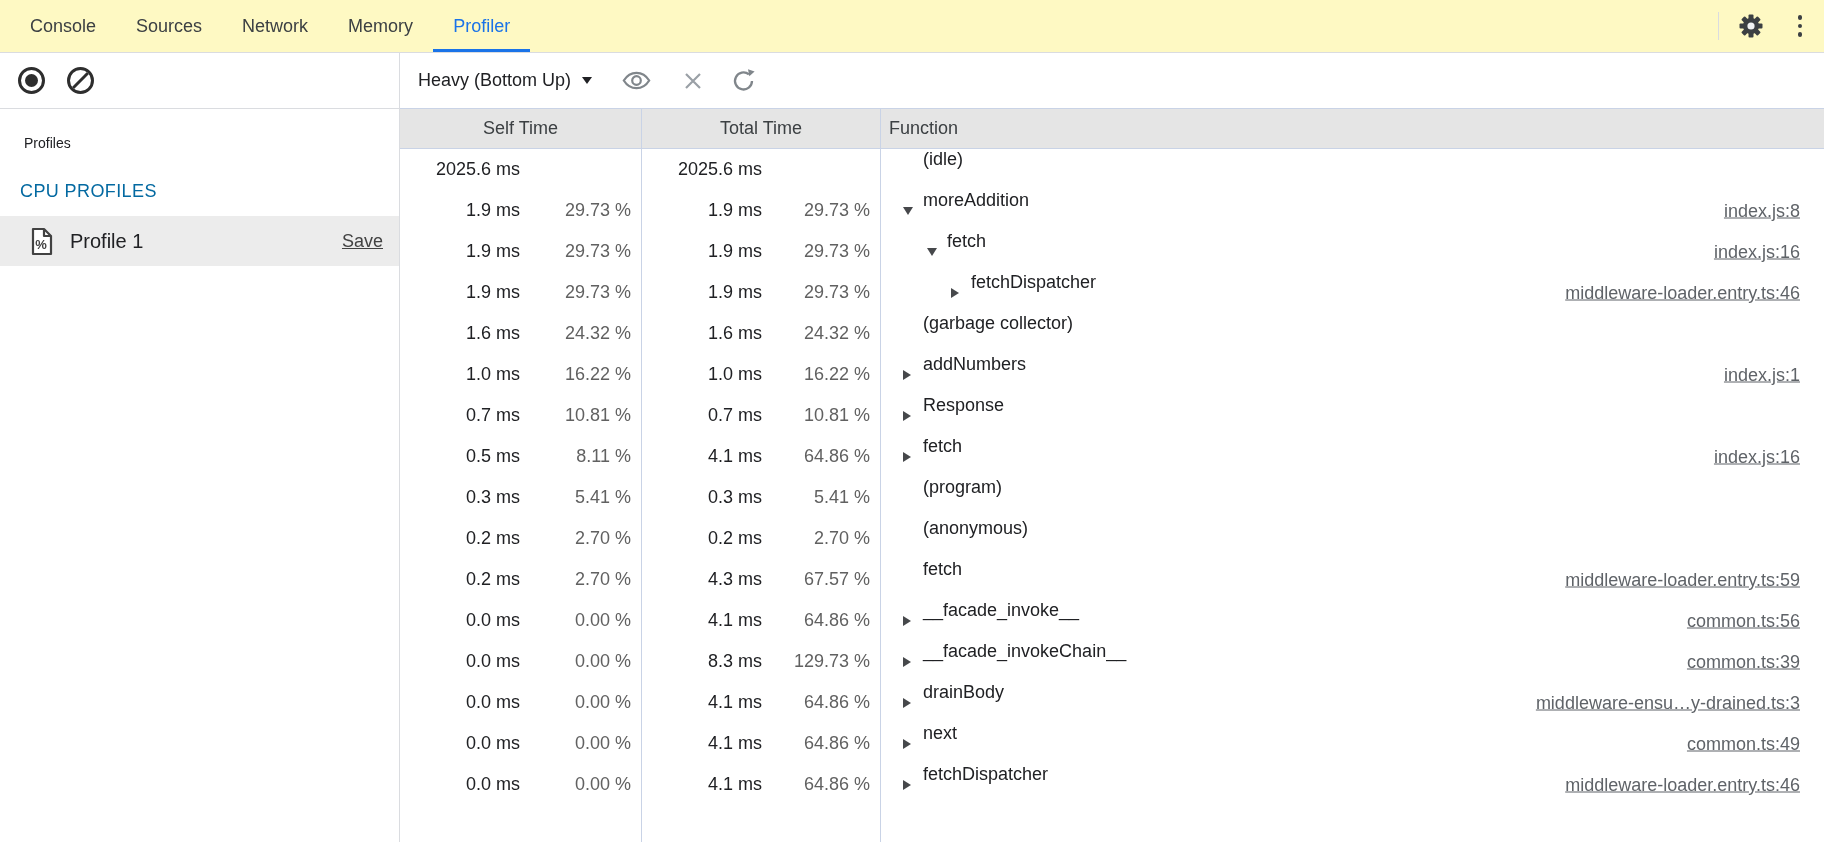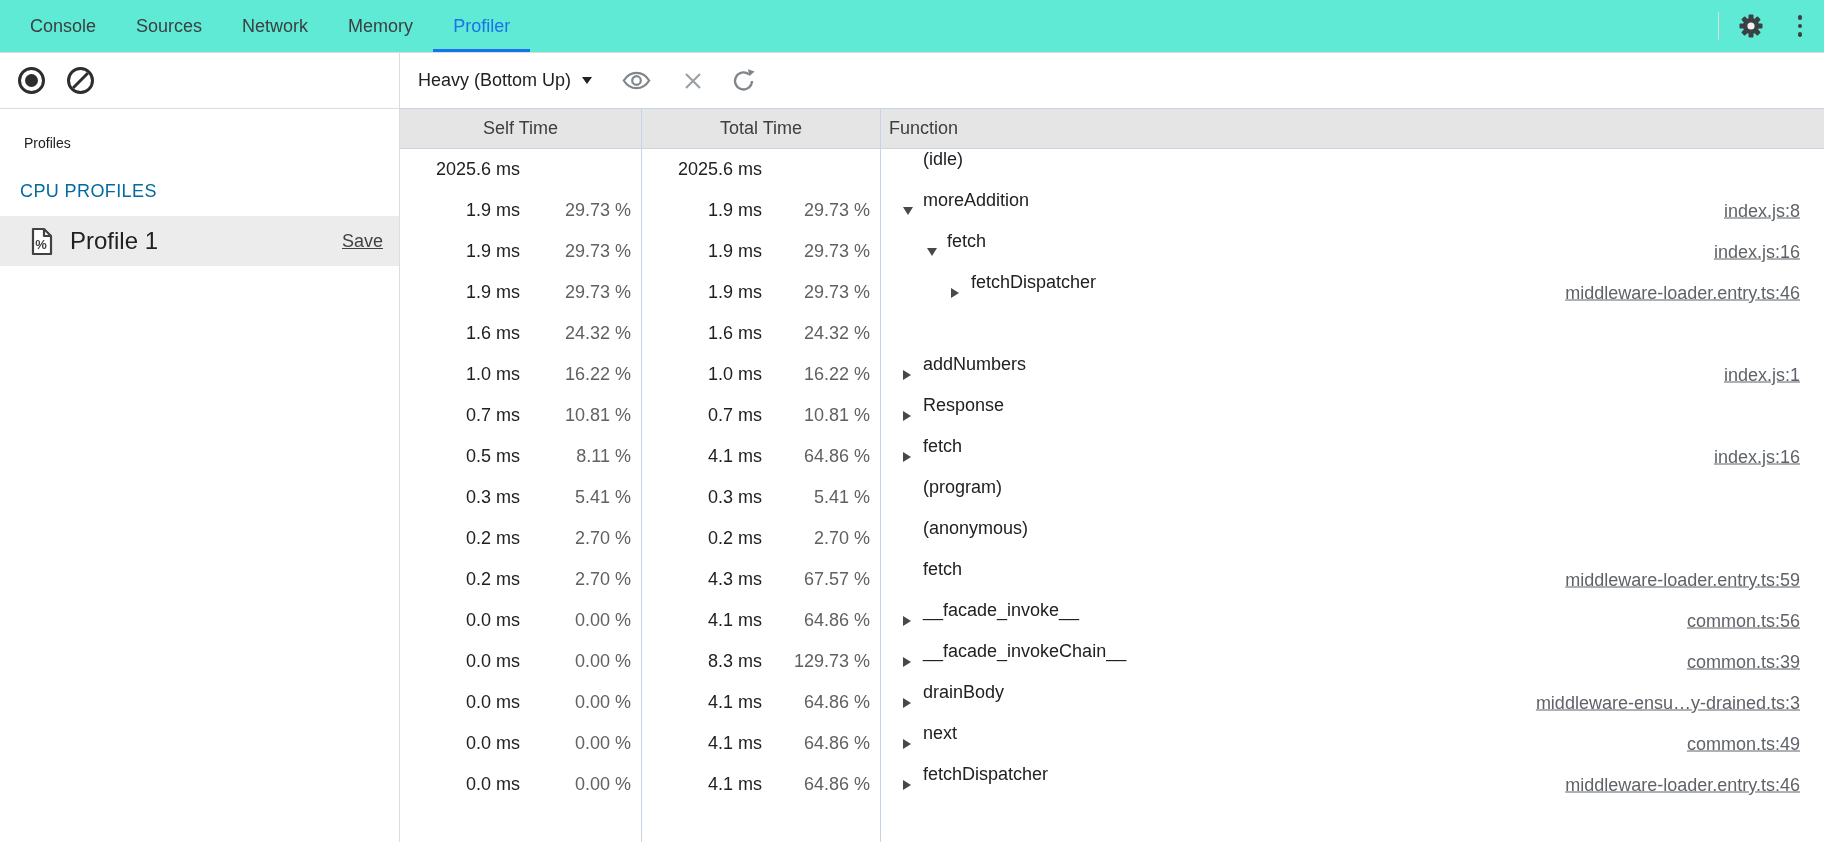--- a/index.html
+++ b/index.html
@@ -1,21 +1,21 @@
 <!DOCTYPE html>
 <html><head>
 <meta charset="utf-8">
 <style>
   * { margin:0; padding:0; box-sizing:border-box; }
   html,body { width:1824px; height:842px; overflow:hidden; background:#fff;
     font-family:"Liberation Sans", sans-serif; color:#202124; }
   .app { width:1824px; height:842px; display:flex; flex-direction:column; }
 
   
-  .tabbar { height:53px; background:#5eead4; border-bottom:1px solid #dadce0;
+  .tabbar { height:53px; background:#fef9c3; border-bottom:1px solid #dadce0;
     display:flex; align-items:stretch; flex:0 0 53px; }
   .tab { display:flex; align-items:center; padding:0 20px; margin-top:0;
     font-size:18px; color:#3c4043; cursor:default; border-bottom:3px solid transparent; padding-top:3px; }
   .tab:first-child { margin-left:10px; }
   .tab.active { color:#1a73e8; border-bottom-color:#1a73e8; }
   .tabbar-right { margin-left:auto; display:flex; align-items:center; padding-right:22px; }
   .vsep { width:1px; height:28px; background:#dadce0; }
   .gear { margin-left:19px; display:flex; }
   .dots { margin-left:34px; display:flex; flex-direction:column; gap:4px; }
   .dots i { width:4.5px; height:4.5px; border-radius:50%; background:#3c4043; }
@@ -32,21 +32,21 @@
     display:flex; align-items:center; justify-content:center; }
   .rec-inner { width:13px; height:13px; border-radius:50%; background:#2e2e2e; }
   .clr { width:27px; height:27px; border:3px solid #2e2e2e; border-radius:50%;
     position:relative; overflow:hidden; }
   .clr::after { content:""; position:absolute; left:50%; top:-4px; bottom:-4px;
     width:3px; margin-left:-1.5px; background:#2e2e2e; transform:rotate(45deg); }
   .profiles-label { margin:26px 0 0 24px; font-size:14px; color:#202124; }
   .cpu-label { margin:30px 0 0 20px; font-size:18px; color:#0369a1; letter-spacing:.4px; }
   .profile-item { margin-top:14px; height:50px; background:#ececec;
     display:flex; align-items:center; padding:0 16px 0 30px; }
-  .profile-item .name { margin-left:16px; font-size:24px; color:#202124; }
+  .profile-item .name { margin-left:16px; font-size:20px; color:#202124; }
   .save-link { margin-left:auto; font-size:18px; color:#424242; text-decoration:underline; cursor:pointer;text-align:right; }
 
   
   .main { flex:1; display:flex; flex-direction:column; min-width:0; }
   .main-toolbar { height:56px; flex:0 0 56px; border-bottom:1px solid #c9d3e6;
     display:flex; align-items:center; padding-left:18px; }
   .mode { display:flex; align-items:center; font-size:18px; color:#202124; cursor:default; }
   .caret { width:0; height:0; border-left:5.5px solid transparent;
     border-right:5.5px solid transparent; border-top:7px solid #202124; margin-left:11px; }
   .tb-icon { display:flex; align-items:center; }
@@ -255,20 +255,25 @@
 
   <div class="row">
     <div class="cell-time cell-self">
       <span class="ms s-ms">1.6 ms</span>
       <span class="pct s-pct">24.32 %</span>
     </div>
     <div class="cell-time cell-total">
       <span class="ms t-ms">1.6 ms</span>
       <span class="pct t-pct">24.32 %</span>
     </div>
+    <div class="cell-fn">
+      <span class="arrow" style="margin-left: 0px;"></span>
+      <span class="fn-name">(garbage collector)</span>
+
+    </div>
   </div>
 
   <div class="row">
     <div class="cell-time cell-self">
       <span class="ms s-ms">1.0 ms</span>
       <span class="pct s-pct">16.22 %</span>
     </div>
     <div class="cell-time cell-total">
       <span class="ms t-ms">1.0 ms</span>
       <span class="pct t-pct">16.22 %</span>

